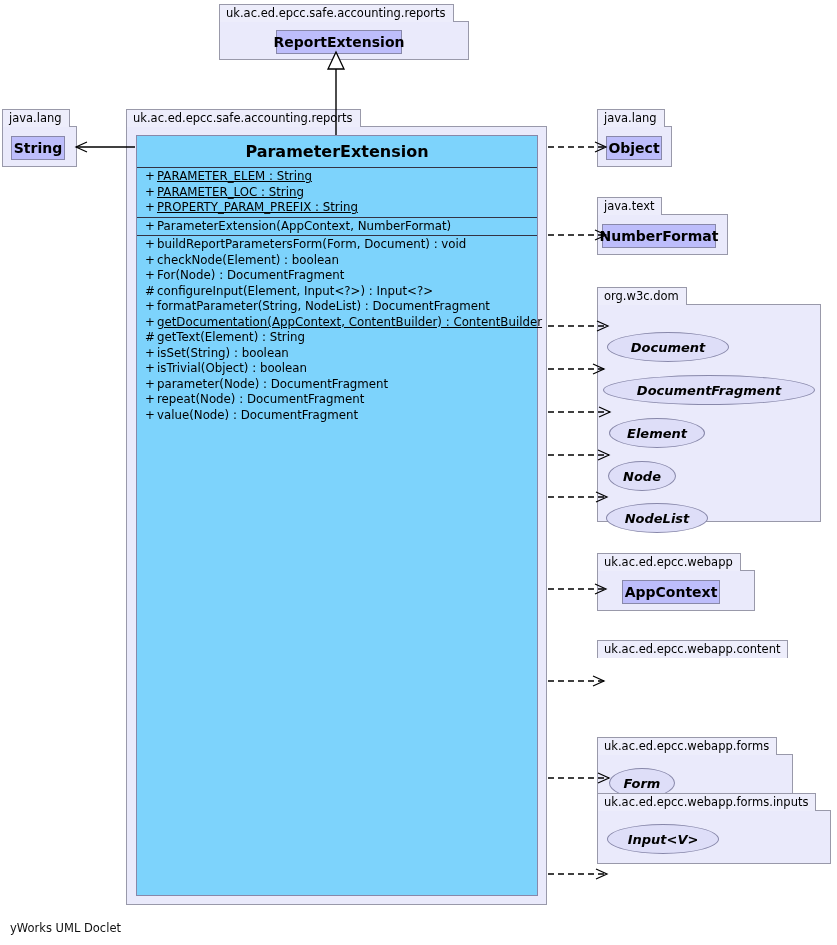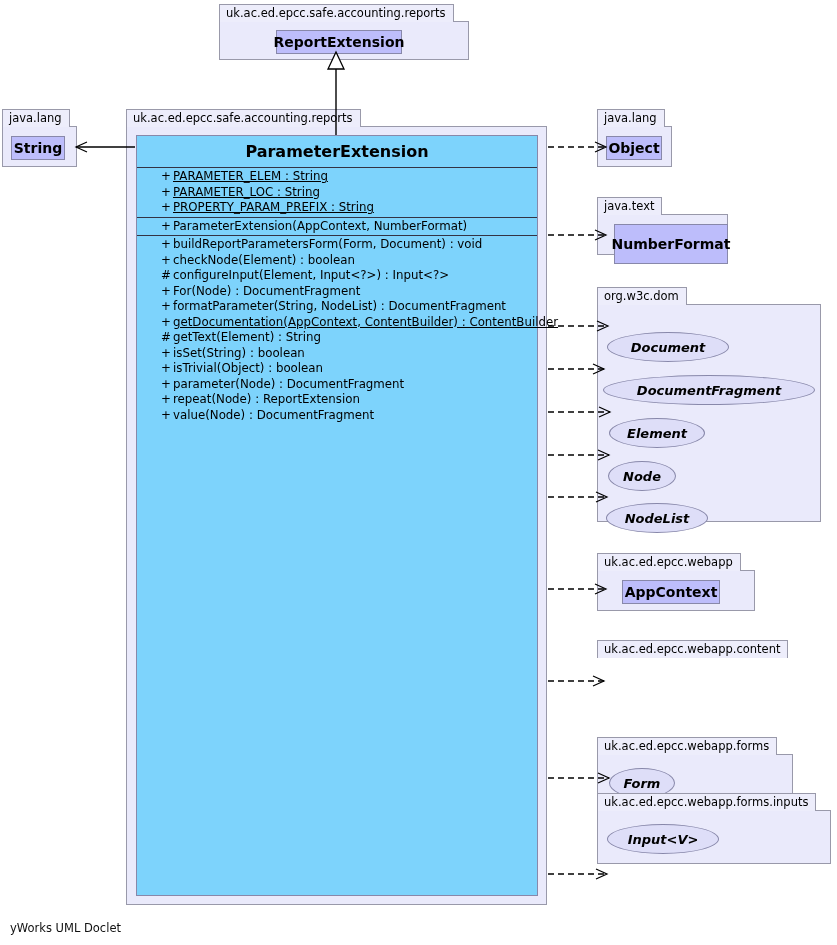--- a/index.html
+++ b/index.html
@@ -105,21 +105,21 @@
   }
   .uml-section {
     border-bottom: 1px solid #333344;
     padding: 1px 0 1px 0;
   }
   .uml-section:last-child { border-bottom: none; }
   .uml-row {
     font-size: 11.8px;
     line-height: 15.5px;
     color: #000;
-    padding-left: 24px;
+    padding-left: 8px;
     white-space: nowrap;
   }
   .uml-row .vis { display: inline-block; width: 12px; }
   .uml-row .sig.static { text-decoration: underline; }
   .uml-fill {
     min-height: 10px;
   }
 
   .footer {
     position: absolute;
@@ -233,65 +233,65 @@
     </div>
 
     <div class="uml-section uml-fill" style="border-bottom:none;">
       <div class="uml-row">
         <span class="vis">+</span><span class="sig">buildReportParametersForm(Form, Document) : void</span>
       </div>
       <div class="uml-row">
         <span class="vis">+</span><span class="sig">checkNode(Element) : boolean</span>
       </div>
       <div class="uml-row">
+        <span class="vis">+</span><span class="sig">For(Node) : DocumentFragment</span>
+      </div>
+      <div class="uml-row">
         <span class="vis">#</span><span class="sig">configureInput(Element, Input&lt;?&gt;) : Input&lt;?&gt;</span>
       </div>
       <div class="uml-row">
-        <span class="vis">+</span><span class="sig">For(Node) : DocumentFragment</span>
-      </div>
-      <div class="uml-row">
         <span class="vis">+</span><span class="sig">formatParameter(String, NodeList) : DocumentFragment</span>
       </div>
       <div class="uml-row">
         <span class="vis">+</span><span class="sig static">getDocumentation(AppContext, ContentBuilder) : ContentBuilder</span>
       </div>
       <div class="uml-row">
         <span class="vis">#</span><span class="sig">getText(Element) : String</span>
       </div>
       <div class="uml-row">
         <span class="vis">+</span><span class="sig">isSet(String) : boolean</span>
       </div>
       <div class="uml-row">
         <span class="vis">+</span><span class="sig">isTrivial(Object) : boolean</span>
       </div>
       <div class="uml-row">
         <span class="vis">+</span><span class="sig">parameter(Node) : DocumentFragment</span>
       </div>
       <div class="uml-row">
-        <span class="vis">+</span><span class="sig">repeat(Node) : ReportExtension</span>
+        <span class="vis">+</span><span class="sig">repeat(Node) : DocumentFragment</span>
       </div>
       <div class="uml-row">
         <span class="vis">+</span><span class="sig">value(Node) : DocumentFragment</span>
       </div>
     </div>
   </div>
 
   <div class="pkg" style="left:597px; top:107px;">
     <div class="pkg-tab">java.lang</div>
     <div class="pkg-body" style="width:75px; height:41px;">
       <div class="cls-simple" style="left:8px; top:9px; width:56px; height:24px;">
         <span>Object</span>
       </div>
     </div>
   </div>
 
   <div class="pkg" style="left:597px; top:195px;">
     <div class="pkg-tab">java.text</div>
     <div class="pkg-body" style="width:131px; height:41px;">
-      <div class="cls-simple" style="left:16px; top:9px; width:114px; height:40px;">
+      <div class="cls-simple" style="left:4px; top:9px; width:114px; height:24px;">
         <span>NumberFormat</span>
       </div>
     </div>
   </div>
 
   <div class="pkg" style="left:597px; top:285px;">
     <div class="pkg-tab">org.w3c.dom</div>
     <div class="pkg-body" style="width:224px; height:218px;">
       <div class="iface" style="left:9px; top:27px; width:122px; height:30px;">
         <span>Document</span>

